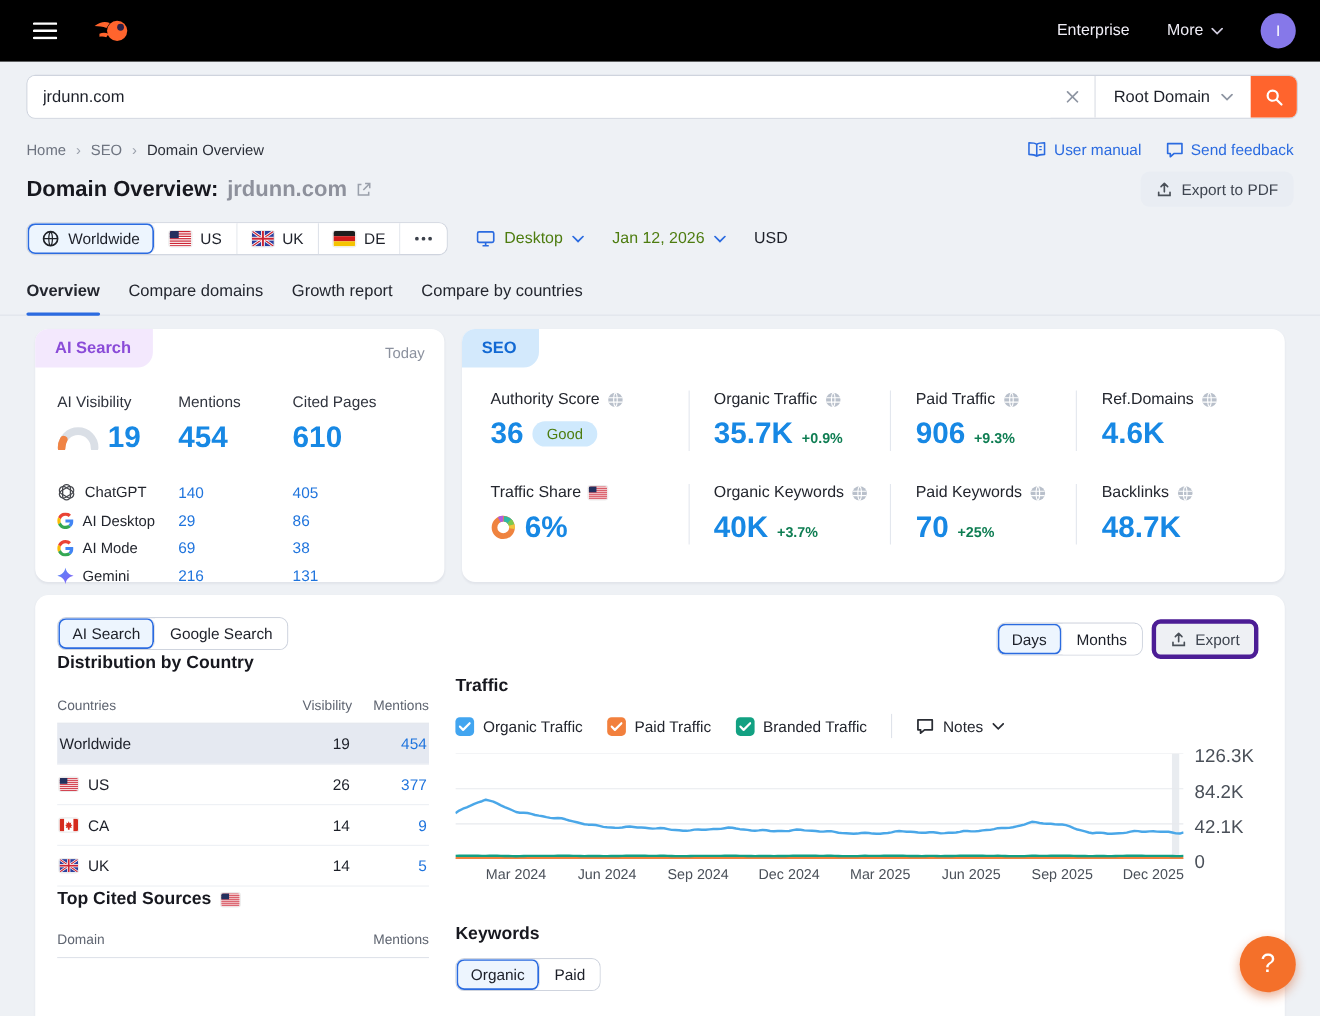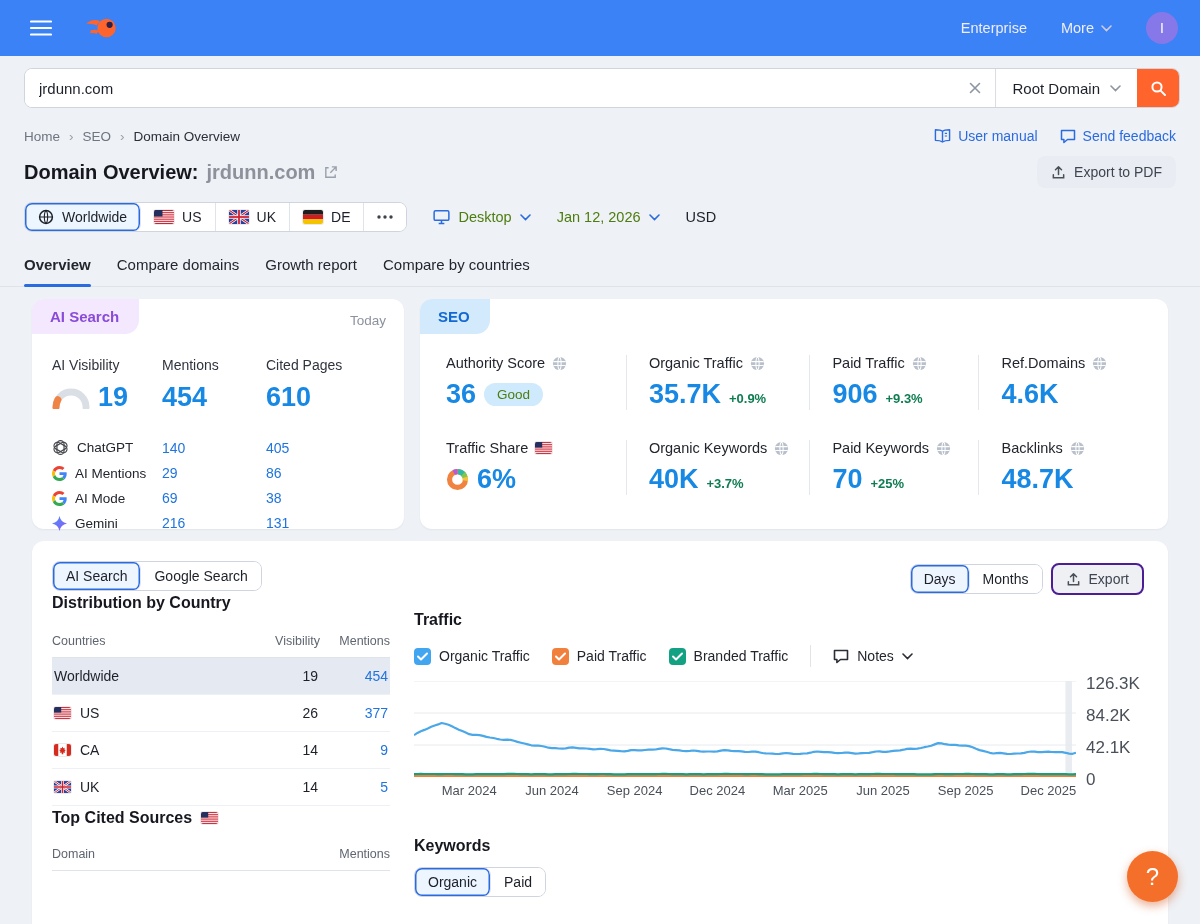--- a/index.html
+++ b/index.html
@@ -1,21 +1,21 @@
 <!DOCTYPE html>
 <html><head>
 <meta charset="utf-8">
 <style>
   * { box-sizing: border-box; margin: 0; padding: 0; }
   html,body { width:1200px; height:924px; overflow:hidden; }
   body { font-family:"Liberation Sans", sans-serif; background:#eef1f5; color:#1d2029; position:relative; }
   svg { display:block; }
 
   
-  .navbar { height:56px; background:#3b82f6; display:flex; align-items:center; padding:0 22px 0 24px; }
+  .navbar { height:56px; background:#000000; display:flex; align-items:center; padding:0 22px 0 24px; }
   .nav-burger { background:none; border:0; cursor:pointer; padding:6px; }
   .nav-logo { margin-left:26px; cursor:pointer; }
   .nav-right { margin-left:auto; display:flex; align-items:center; gap:34px; }
   .nav-link { color:#efedf6; font-size:14.5px; text-decoration:none; cursor:pointer; }
   .nav-more { display:flex; align-items:center; gap:7px; color:#efedf6; font-size:14.5px; cursor:pointer; }
   .avatar { width:32px; height:32px; border-radius:50%; background:#8678e9; color:#fff; font-size:14px;
             display:flex; align-items:center; justify-content:center; cursor:pointer; }
 
   
   .search-row { padding:12px 20px 0 24px; }
@@ -108,21 +108,21 @@
   .c-row.selected { background:#e5e9f1; }
   .c-name { display:flex; align-items:center; gap:9px; }
   .c-mentions { color:#1f74dd; }
 
   .ranges-row { display:flex; align-items:center; margin-top:2px; }
   .ranges { display:flex; gap:20px; font-size:14.5px; color:#1d2029; }
   .range { cursor:pointer; position:relative; padding-bottom:6px; }
   .range.active { font-weight:bold; }
   .range.active::after { content:""; position:absolute; left:0; right:0; bottom:-2px; height:3px; background:#2b6be0; border-radius:2px; }
   .range-right { margin-left:auto; display:flex; gap:8px; align-items:center; }
-  .btn-outline { display:flex; align-items:center; gap:8px; background:#eef0f4; border:2px solid #4c1d95;
+  .btn-outline { display:flex; align-items:center; gap:8px; background:#eef0f4; border:4px solid #4c1d95;
                  border-radius:8px; padding:6px 13px; font-size:14px; color:#3f4550; cursor:pointer;
                  font-family:"Liberation Sans", sans-serif; }
 
   .legend-row { display:flex; align-items:center; gap:22px; margin-top:16px; }
   .leg { display:flex; align-items:center; gap:8px; font-size:14px; color:#23262e; cursor:pointer; }
   .cbx { width:17px; height:17px; border-radius:4px; display:flex; align-items:center; justify-content:center; }
   .leg-div { width:1px; height:22px; background:#dfe3ea; }
   .notes { display:flex; align-items:center; gap:8px; font-size:14px; color:#23262e; cursor:pointer; }
 
   .chart-block { display:flex; margin-top:14px; }
@@ -354,21 +354,21 @@
       <div class="ai-val">140</div>
       <div class="ai-val">405</div>
 
       <div class="ai-name">
         <svg width="15" height="15" viewBox="0 0 48 48">
             <path fill="#EA4335" d="M24 9.5c3.5 0 6.7 1.2 9.2 3.6l6.9-6.9C35.9 2.4 30.5 0 24 0 14.6 0 6.5 5.4 2.6 13.2l8 6.2C12.4 13.7 17.7 9.5 24 9.5z"></path>
             <path fill="#4285F4" d="M47 24.6c0-1.6-.2-3.1-.4-4.6H24v9h12.9c-.6 3-2.3 5.5-4.8 7.2l7.7 6C44.4 38 47 31.9 47 24.6z"></path>
             <path fill="#FBBC05" d="M10.5 28.6c-.5-1.5-.8-3-.8-4.6s.3-3.1.8-4.6l-8-6.2C.9 16.5 0 20.1 0 24s.9 7.5 2.6 10.8l7.9-6.2z"></path>
             <path fill="#34A853" d="M24 48c6.5 0 11.9-2.1 15.9-5.8l-7.7-6c-2.2 1.5-4.9 2.3-8.2 2.3-6.3 0-11.6-4.2-13.5-9.9l-7.9 6.2C6.5 42.6 14.6 48 24 48z"></path>
           </svg>
-        <span>AI Mentions</span>
+        <span>AI Desktop</span>
       </div>
       <div class="ai-val">29</div>
       <div class="ai-val">86</div>
 
       <div class="ai-name">
         <svg width="15" height="15" viewBox="0 0 48 48">
             <path fill="#EA4335" d="M24 9.5c3.5 0 6.7 1.2 9.2 3.6l6.9-6.9C35.9 2.4 30.5 0 24 0 14.6 0 6.5 5.4 2.6 13.2l8 6.2C12.4 13.7 17.7 9.5 24 9.5z"></path>
             <path fill="#4285F4" d="M47 24.6c0-1.6-.2-3.1-.4-4.6H24v9h12.9c-.6 3-2.3 5.5-4.8 7.2l7.7 6C44.4 38 47 31.9 47 24.6z"></path>
             <path fill="#FBBC05" d="M10.5 28.6c-.5-1.5-.8-3-.8-4.6s.3-3.1.8-4.6l-8-6.2C.9 16.5 0 20.1 0 24s.9 7.5 2.6 10.8l7.9-6.2z"></path>
             <path fill="#34A853" d="M24 48c6.5 0 11.9-2.1 15.9-5.8l-7.7-6c-2.2 1.5-4.9 2.3-8.2 2.3-6.3 0-11.6-4.2-13.5-9.9l-7.9 6.2C6.5 42.6 14.6 48 24 48z"></path>

